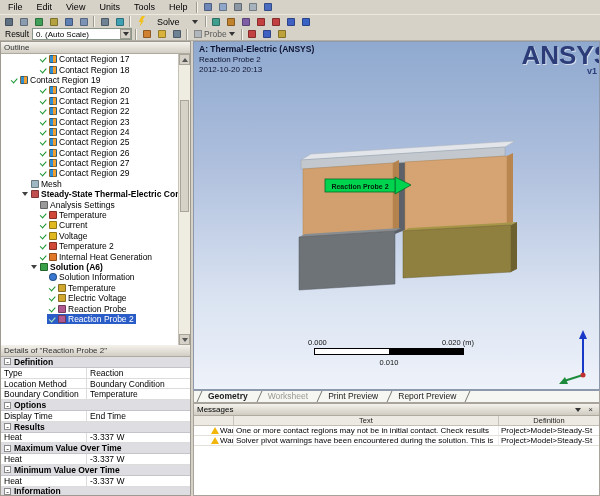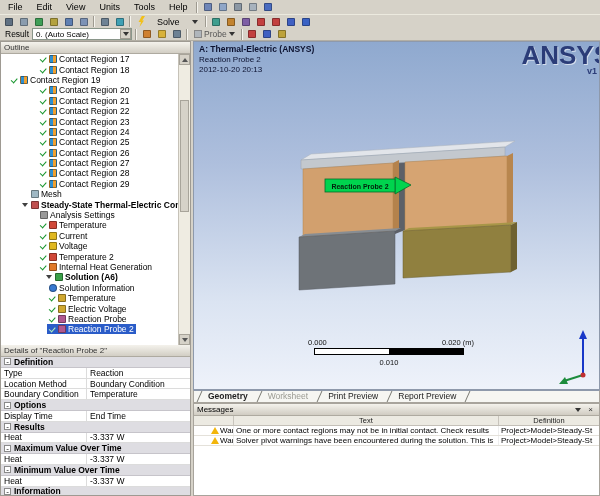--- a/index.html
+++ b/index.html
@@ -325,28 +325,20 @@
           <span class="chk"></span>
           <span class="t-ico ico-contact"></span>
           <span class="t-lab">Contact Region 27</span>
         </span>
       </div>
       <div class="tree-row" style="padding-left: 29px;">
         <span class="exp"></span>
         <span class="item-body">
           <span class="chk"></span>
           <span class="t-ico ico-contact"></span>
-          <span class="t-lab">Contact Region 28</span>
-        </span>
-      </div>
-      <div class="tree-row" style="padding-left: 29px;">
-        <span class="exp"></span>
-        <span class="item-body">
-          <span class="chk"></span>
-          <span class="t-ico ico-contact"></span>
           <span class="t-lab">Contact Region 29</span>
         </span>
       </div>
       <div class="tree-row" style="padding-left: 20px;">
         <span class="exp"></span>
         <span class="item-body">
           <span class="t-ico ico-mesh"></span>
           <span class="t-lab">Mesh</span>
         </span>
       </div>
@@ -397,21 +389,21 @@
         </span>
       </div>
       <div class="tree-row" style="padding-left: 29px;">
         <span class="exp"></span>
         <span class="item-body">
           <span class="chk"></span>
           <span class="t-ico ico-heat"></span>
           <span class="t-lab">Internal Heat Generation</span>
         </span>
       </div>
-      <div class="tree-row" style="padding-left: 44px;">
+      <div class="tree-row" style="padding-left: 29px;">
         <span class="exp open"></span>
         <span class="item-body">
           <span class="t-ico ico-solution"></span>
           <span class="t-lab b">Solution (A6)</span>
         </span>
       </div>
       <div class="tree-row" style="padding-left: 38px;">
         <span class="exp"></span>
         <span class="item-body">
           <span class="t-ico ico-info"></span>

